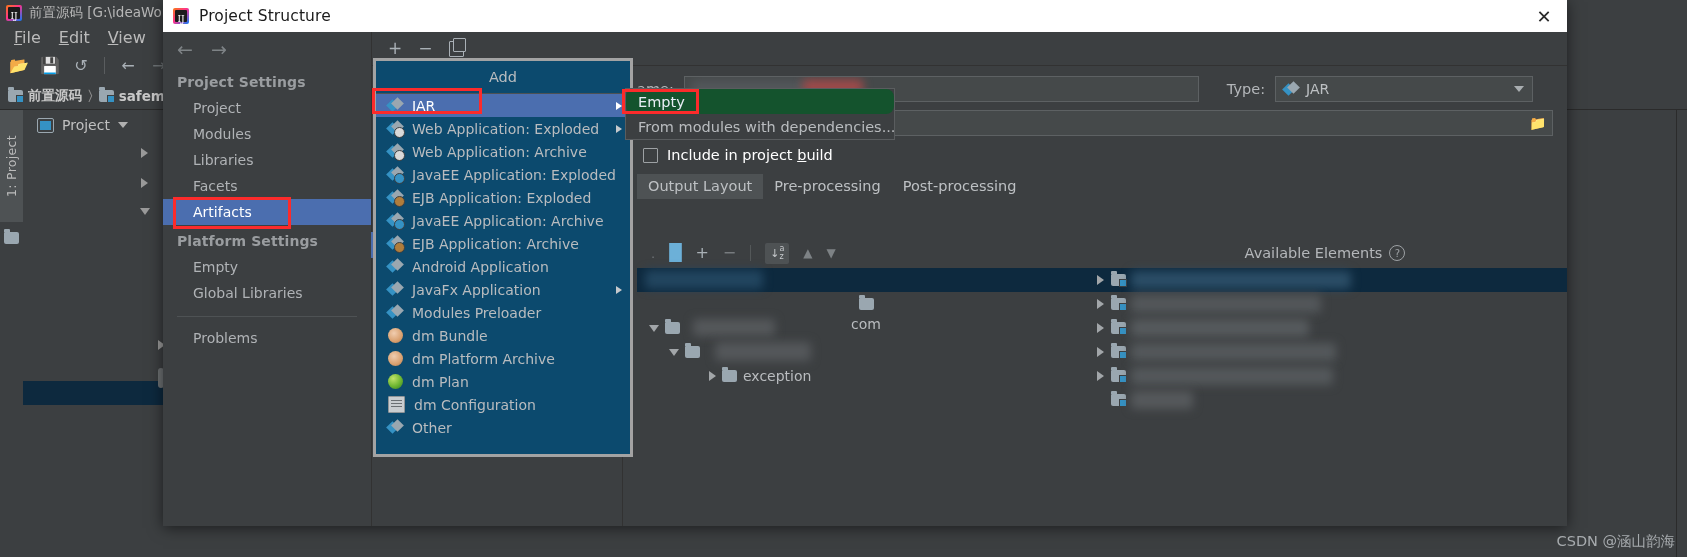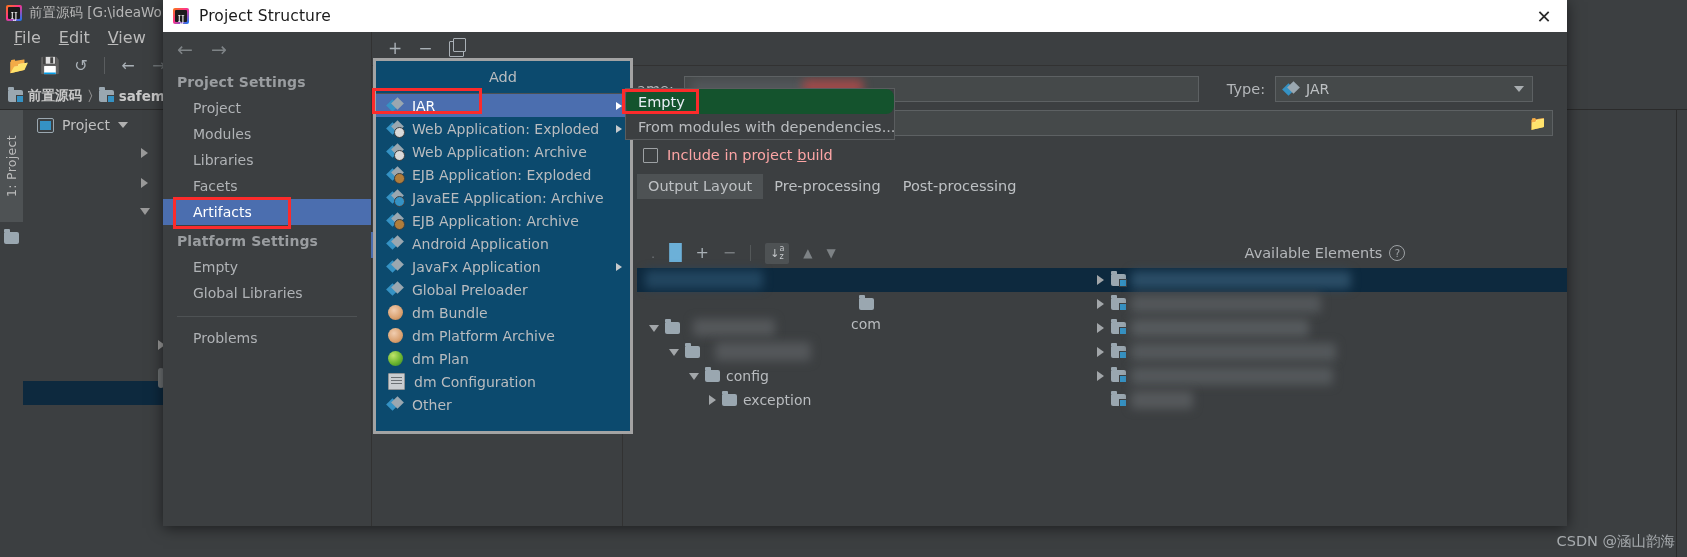--- a/index.html
+++ b/index.html
@@ -223,21 +223,21 @@
 
   .outdir-row { display: flex; align-items: center; gap: 10px; padding: 0 14px 6px 14px; }
   .outdir-input { flex: 1; height: 26px; background: #45494a; border: 1px solid #5d6163; box-sizing: border-box; position: relative; }
   .browse-btn {
     position: absolute; right: 4px; top: 3px; width: 19px; height: 17px;
     color: #a9b0b6; font-size: 14px; display: flex; align-items: center; justify-content: center;
   }
 
   .chk-row { display: flex; align-items: center; gap: 9px; padding: 5px 14px 8px 20px; }
   .chkbox { width: 13px; height: 13px; border: 1.5px solid #9da1a4; background: #3c3f41; border-radius: 1px; flex: none; }
-  .chk-label { color: #fca5a5; font-size: 14.5px; }
+  .chk-label { color: #ffffff; font-size: 14.5px; }
   .chk-label u { text-decoration: underline; }
 
   .tabs-row { display: flex; align-items: flex-end; padding-left: 14px; gap: 0; height: 28px; }
   .tab {
     color: #bdc0c3; font-size: 14.5px; padding: 4px 11px 5px 11px; background: transparent;
   }
   .tab.active { background: #4e5254; }
   .layout-wrap { position: absolute; left: 14px; right: 0; top: 172px; bottom: 0; }
   .layout-left { position: absolute; left: 0; top: 0; width: 446px; bottom: 0; }
   .layout-right { position: absolute; left: 446px; right: 0; top: 0; bottom: 0; }
@@ -527,25 +527,20 @@
                   <span class="tree-label"></span>
                 </div>
 
                 <div class="tree-row" style="padding-left:32px; position:relative;">
                   <span class="tri-sm-d"></span>
                   <span class="folder-ico"></span>
                   <span class="redact" style="left:78px; top:2px; width:96px; height:19px; background:#54575a;"></span>
                   <span class="tree-label"></span>
                 </div>
 
-                <div class="tree-row" style="padding-left:52px;">
-                  <span class="tri-sm-d"></span>
-                  <span class="folder-ico"></span>
-                  <span class="tree-label">config</span>
-                </div>
 
                 <div class="tree-row" style="padding-left:72px;">
                   <span class="tri-sm-r"></span>
                   <span class="folder-ico"></span>
                   <span class="tree-label">exception</span>
                 </div>
               </div>
 
               <div class="layout-right">
                 <div class="ae-header">
@@ -609,20 +604,26 @@
       <span class="sub-arrow"></span>
     </div>
 
     <div class="add-item">
       <span class="ic ic-diamonds">
           <i class="ic-badge b-web"></i>
         </span>
       <span>Web Application: Archive</span>
     </div>
 
+    <div class="add-item">
+      <span class="ic ic-diamonds">
+          <i class="ic-badge b-jee"></i>
+        </span>
+      <span>JavaEE Application: Exploded</span>
+    </div>
 
     <div class="add-item">
       <span class="ic ic-diamonds">
           <i class="ic-badge b-ejb"></i>
         </span>
       <span>EJB Application: Exploded</span>
     </div>
 
     <div class="add-item">
       <span class="ic ic-diamonds">
@@ -644,21 +645,21 @@
     </div>
 
     <div class="add-item">
       <span class="ic ic-diamonds"></span>
       <span>JavaFx Application</span>
       <span class="sub-arrow"></span>
     </div>
 
     <div class="add-item">
       <span class="ic ic-diamonds"></span>
-      <span>Global Preloader</span>
+      <span>Modules Preloader</span>
     </div>
 
     <div class="add-item">
       <span class="ic ic-bundle"></span>
       <span>dm Bundle</span>
     </div>
 
     <div class="add-item">
       <span class="ic ic-bundle"></span>
       <span>dm Platform Archive</span>

